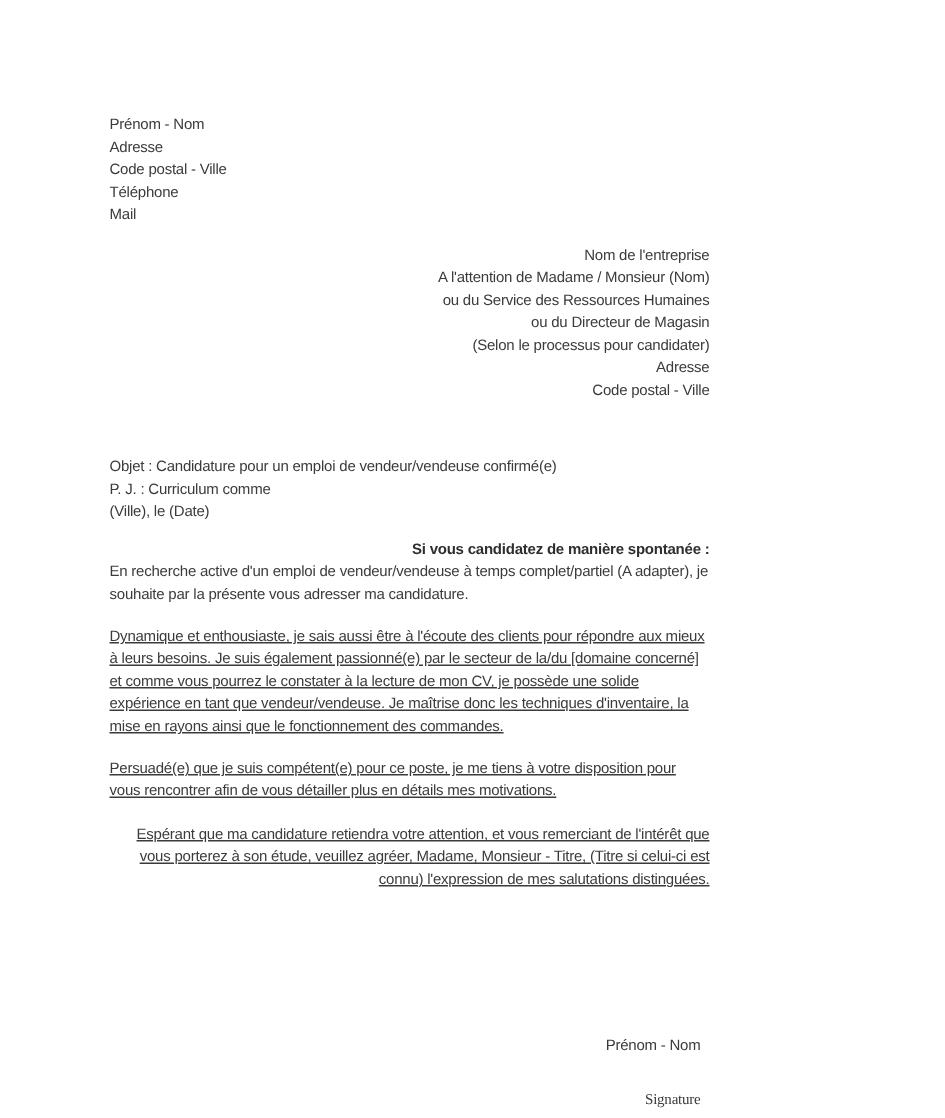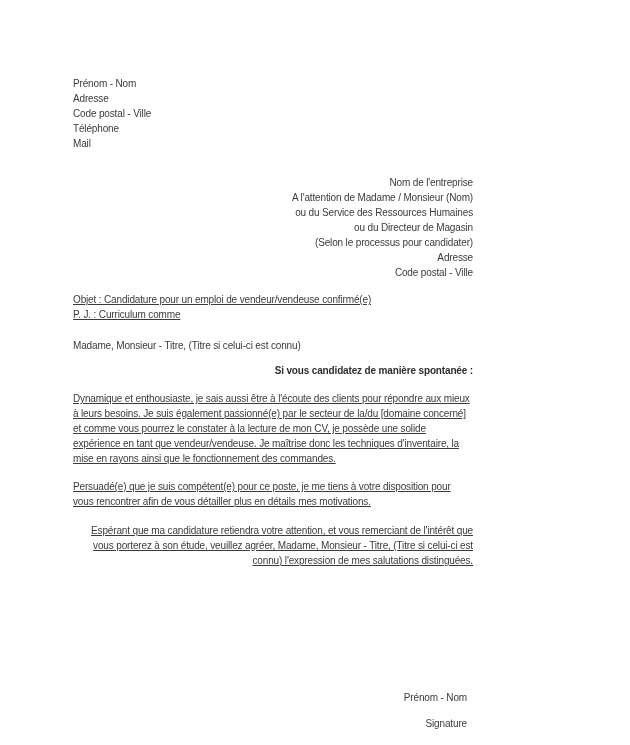--- a/index.html
+++ b/index.html
@@ -16,39 +16,39 @@
     background: #ffffff;
     overflow: hidden;
     font-family: "Liberation Sans", "DejaVu Sans", sans-serif;
     font-size: 10px;
     line-height: 15px;
     letter-spacing: -0.15px;
     color: #3b3b3b;
   }
   .multiline { white-space: pre-line; }
   .sender { text-align: left; }
-  .recipient { text-align: right; margin-top: 24px; }
-  .reference { margin-top: 12px; text-decoration: underline; }
+  .recipient { text-align: right; margin-top: 12px; }
+  .reference { margin-top: 36px; }
   .salutation { margin-top: 16px; }
   .section { margin-top: 10px; }
   .section .heading {
     font-weight: bold;
     color: #2e2e2e;
     white-space: pre-wrap; 
     text-align: right;
   }
   .body-para { margin-top: 13px; text-decoration: underline; }
   .body-para.last { margin-top: 14px; text-align: right; }
   .closing {
     position: absolute;
     top: 690px;
     right: 75px;
     text-align: right;
   }
-  .closing .signature-line { margin-top: 11px; }
+  .closing .signature-line { margin-top: 21px; font-family: Liberation Serif, serif; }
 </style>
 </head>
 <body>
 
 <div class="page">
 
   <div class="sender multiline">Prénom - Nom
 Adresse
 Code postal - Ville
 Téléphone
@@ -58,26 +58,27 @@
 A l'attention de Madame / Monsieur (Nom)
 ou du Service des Ressources Humaines
 ou du Directeur de Magasin
 (Selon le processus pour candidater)
 Adresse
 Code postal - Ville</div>
 
   <div class="reference">
     <div>Objet : Candidature pour un emploi de vendeur/vendeuse confirmé(e)</div>
     <div>P. J. : Curriculum comme</div>
+    <div>(Ville), le (Date)</div>
   </div>
 
-  <div class="salutation">Madame, Monsieur - Titre, (Titre si celui-ci est connu)</div>
 
   <div class="section">
     <div class="heading">Si vous candidatez de manière spontanée :</div>
+    <div class="para">En recherche active d'un emploi de vendeur/vendeuse à temps complet/partiel (A adapter), je souhaite par la présente vous adresser ma candidature.</div>
   </div>
 
   <div class="section">
   </div>
 
   <div class="body-para">Dynamique et enthousiaste, je sais aussi être à l'écoute des clients pour répondre aux mieux à leurs besoins. Je suis également passionné(e) par le secteur de la/du [domaine concerné] et comme vous pourrez le constater à la lecture de mon CV, je possède une solide expérience en tant que vendeur/vendeuse. Je maîtrise donc les techniques d'inventaire, la mise en rayons ainsi que le fonctionnement des commandes.</div>
 
   <div class="body-para">Persuadé(e) que je suis compétent(e) pour ce poste, je me tiens à votre disposition pour vous rencontrer afin de vous détailler plus en détails mes motivations.</div>
 
   <div class="body-para last">Espérant que ma candidature retiendra votre attention, et vous remerciant de l'intérêt que vous porterez à son étude, veuillez agréer, Madame, Monsieur - Titre, (Titre si celui-ci est connu) l'expression de mes salutations distinguées.</div>

